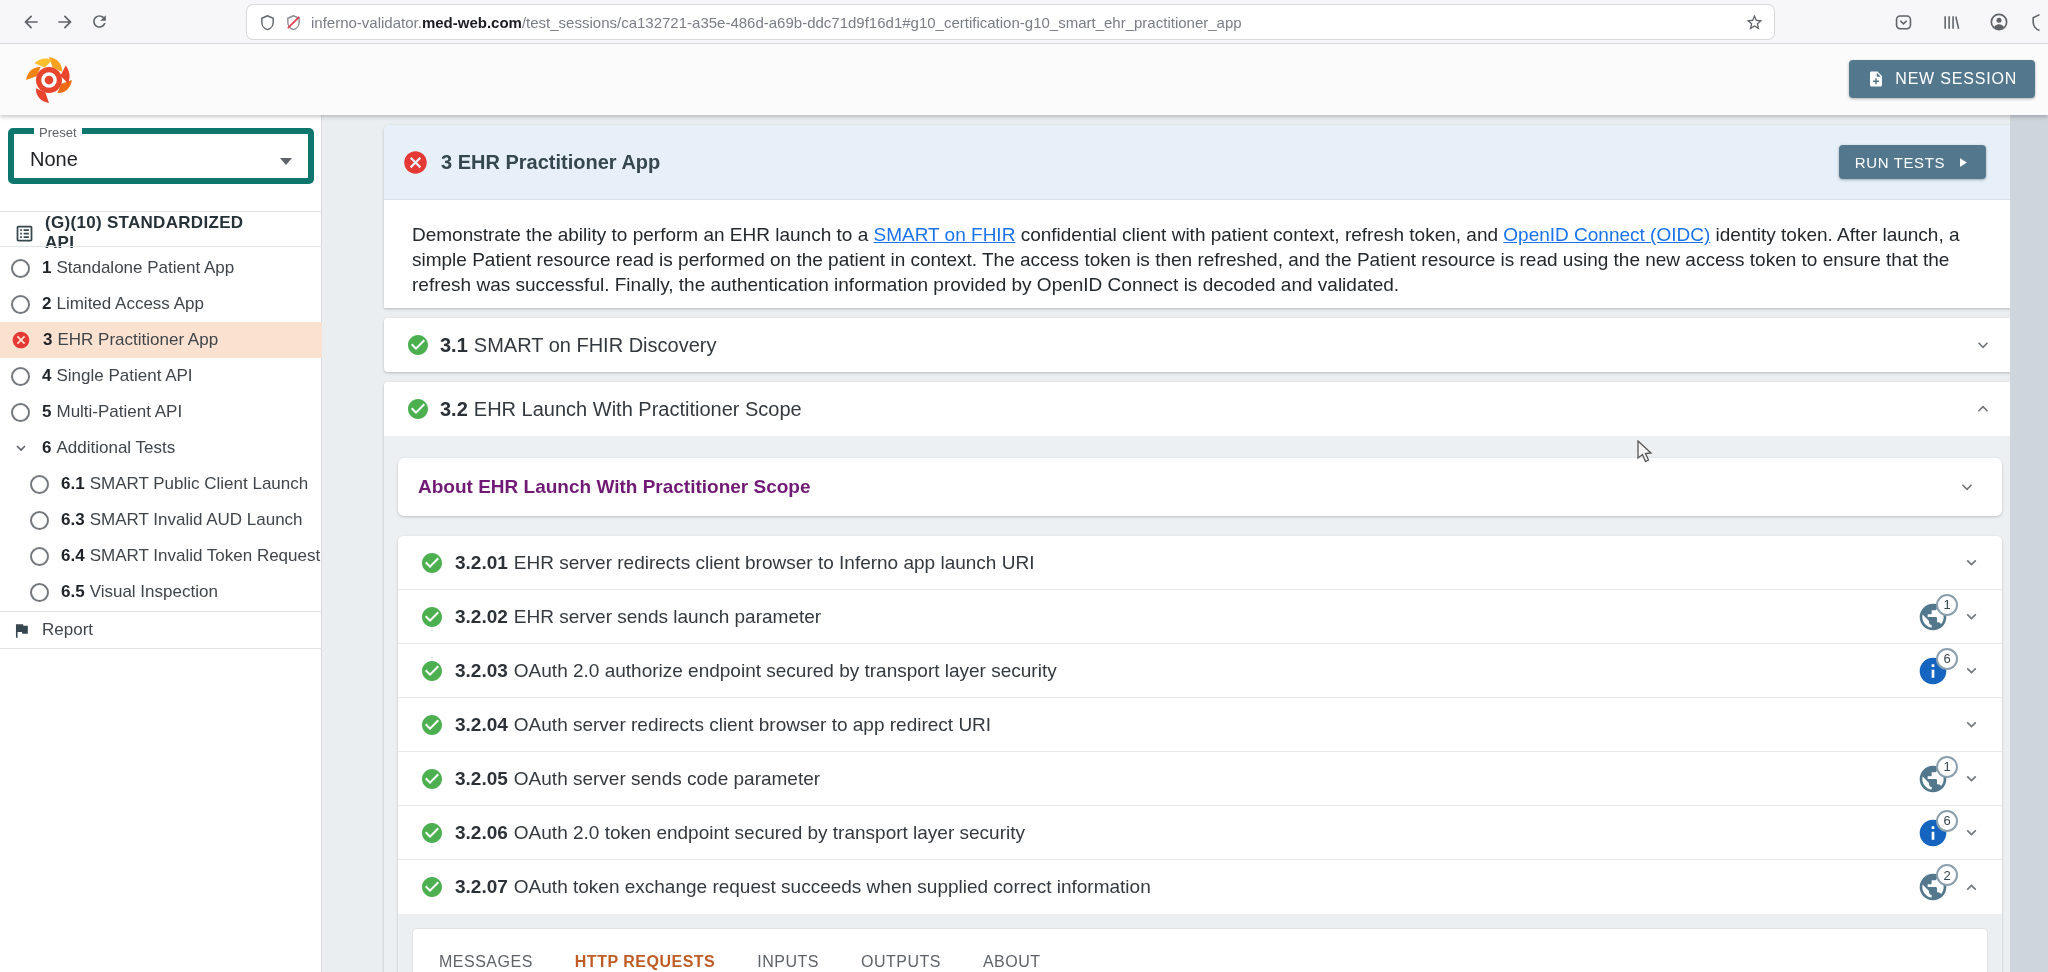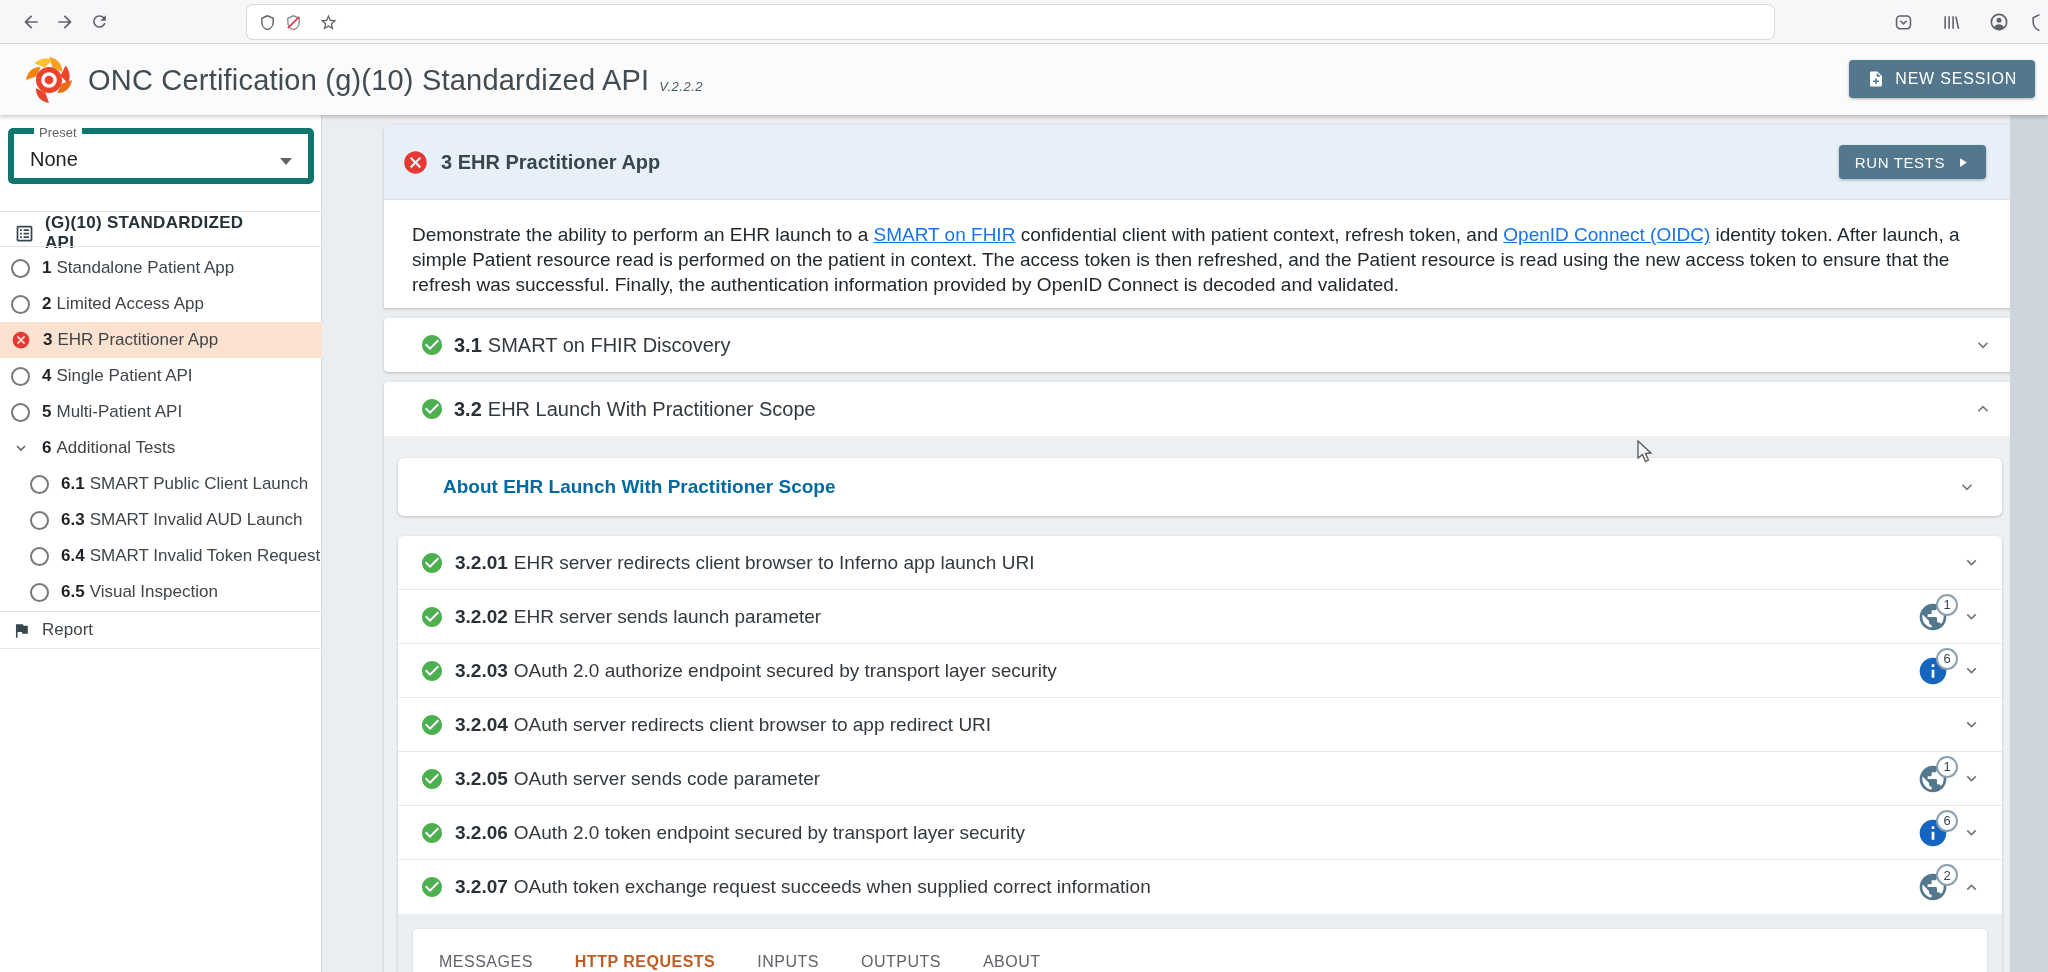--- a/index.html
+++ b/index.html
@@ -49,27 +49,27 @@
   .main { position:absolute; top:115px; left:328px; width:2038px; height:857px; background:#ebeef1; }
   .right-strip { position:absolute; top:115px; right:0; width:38px; height:857px; background:#ced5dc; }
   .card-col { position:absolute; left:56px; top:10px; width:1632px; }
   .panel { background:#ffffff; box-shadow:0 1px 3px rgba(0,0,0,.22); }
   .card-head { height:75px; background:#e7f0f8; border-radius:6px 6px 0 0; display:flex; align-items:center; padding:0 16px 0 18px; border-bottom:1px solid rgba(0,0,0,.06); }
   .card-head-title { font-size:20px; font-weight:700; color:#37474f; margin-left:12px; }
   .run-tests { height:34px; padding:0 16px; font-size:15px; letter-spacing:.6px; margin-left:auto; margin-right:14px; }
   .desc { padding:22px 28px 11px 28px; font-size:19px; color:#23282c; line-height:1.32; border-radius:0; }
   .desc a { color:#1a73e8; text-decoration:underline; cursor:pointer; }
   .gap10 { height:10px; }
-  .group-row { height:54px; display:flex; align-items:center; padding:0 24px 0 36px; border-radius:4px; cursor:pointer; }
+  .group-row { height:54px; display:flex; align-items:center; padding:0 24px 0 22px; border-radius:4px; cursor:pointer; }
   .grp-num { font-size:20px; font-weight:700; color:#2b3136; margin-left:10px; }
   .grp-label { font-size:20px; color:#33393e; margin-left:6px; }
   .chev { margin-left:auto; display:flex; }
   .expanded-zone { background:#edf0f3; padding:22px 14px 0 14px; border-radius:0; }
   .about-card { height:58px; background:#fff; border-radius:6px; box-shadow:0 1px 3px rgba(0,0,0,.2); display:flex; align-items:center; padding:0 26px 0 20px; cursor:pointer; }
-  .about-title { font-size:19px; font-weight:700; color:#0369a1;margin-left:25px; }
+  .about-title { font-size:19px; font-weight:700; color:#701a75; }
   .tests-card { margin-top:20px; background:#fff; border-radius:6px 6px 0 0; box-shadow:0 1px 3px rgba(0,0,0,.2); overflow:hidden; }
   .test-row { height:54px; display:flex; align-items:center; padding:0 22px 0 22px; border-bottom:1px solid #e6e8ea; background:#fff; cursor:pointer; }
   .t-num { font-size:19px; font-weight:700; color:#2b3136; margin-left:11px; }
   .t-label { font-size:19px; color:#33393e; margin-left:6px; }
   .badge-wrap { position:relative; width:32px; height:32px; margin-left:auto; margin-right:14px; flex:0 0 auto; }
   .badge-wrap + .chev { margin-left:0; }
   .badge-count { position:absolute; top:-7px; right:-9px; width:22px; height:22px; border-radius:50%; background:#fff; border:2px solid #8ba0af; font-size:13px; color:#37474f; display:flex; align-items:center; justify-content:center; }
   .detail-zone { background:#eceff2; padding:14px 14px 0 14px; }
   .detail-panel { background:#fff; border:1px solid #e0e2e4; border-radius:4px 4px 0 0; height:60px; display:flex; align-items:flex-end; padding:0 0 6px 24px; }
   .tabs { display:flex; gap:38px; }
@@ -110,20 +110,21 @@
         <svg width="17" height="17" viewBox="0 0 24 24">
           <path fill="none" stroke="#5f6368" stroke-width="2" d="M12 2.5 4 6v5.5c0 4.9 3.4 9.4 8 10.5 4.6-1.1 8-5.6 8-10.5V6l-8-3.5z"></path>
         </svg>
       </span>
     <span class="url-ic">
         <svg width="17" height="17" viewBox="0 0 24 24">
           <path fill="none" stroke="#8a8d93" stroke-width="2" d="M12 2.5 4 6v5.5c0 4.9 3.4 9.4 8 10.5 4.6-1.1 8-5.6 8-10.5V6l-8-3.5z"></path>
           <line x1="4" y1="20" x2="20" y2="4" stroke="#e53950" stroke-width="2.4"></line>
         </svg>
       </span>
+    <span class="url-text"><span>inferno-validator.</span><span class="domain">med-web.com</span><span>/test_sessions/ca132721-a35e-486d-a69b-ddc71d9f16d1#g10_certification-g10_smart_ehr_practitioner_app</span></span>
     <span class="star">
         <svg width="19" height="19" viewBox="0 0 24 24">
           <path fill="#5f6368" d="M22 9.24l-7.19-.62L12 2 9.19 8.63 2 9.24l5.46 4.73L5.82 21 12 17.27 18.18 21l-1.63-7.03L22 9.24zM12 15.4l-3.76 2.27 1-4.28-3.32-2.88 4.38-.38L12 6.1l1.71 4.04 4.38.38-3.32 2.88 1 4.28L12 15.4z"></path>
         </svg>
       </span>
   </div>
 
   <div class="chrome-right">
     <div class="nav-ic">
       <span>
@@ -167,24 +168,20 @@
       <path d="M46 24c-1 8-7 13-14 12.5l4-9z" fill="#ef6c13"></path>
       <path d="M24 46c-8-1-13-7-12.5-14l9 4z" fill="#e8452c"></path>
       <path d="M2 24c1-8 7-13 14-12.5l-4 9z" fill="#f3830f"></path>
       <path d="M10 8c5-5 12-6 17-3l-7 7z" fill="#fcc02e"></path>
       <path d="M40 10c4 5 5 12 2 17l-7-7z" fill="#e8452c"></path>
       <circle cx="24" cy="24" r="12.5" fill="#e8452c"></circle>
       <circle cx="24" cy="24" r="7.5" fill="#ffffff"></circle>
       <circle cx="24" cy="24" r="4.2" fill="#e8452c"></circle>
     </g>
   </svg>
-  <div class="app-title-wrap">
-    <div class="app-title">ONC Certification (g)(10) Standardized API</div>
-    <div class="app-version">V.2.2.2</div>
-  </div>
   <button class="btn-slate new-session">
     <span style="display:flex;">
         <svg width="18" height="18" viewBox="0 0 24 24">
           <path fill="#fff" d="M14 2H6c-1.1 0-1.99.9-1.99 2L4 20c0 1.1.89 2 1.99 2H18c1.1 0 2-.9 2-2V8l-6-6zm2 14h-3v3h-2v-3H8v-2h3v-3h2v3h3v2zm-3-7V3.5L18.5 9H13z"></path>
         </svg>
       </span>
     <span>NEW SESSION</span>
   </button>
 </div>
 

